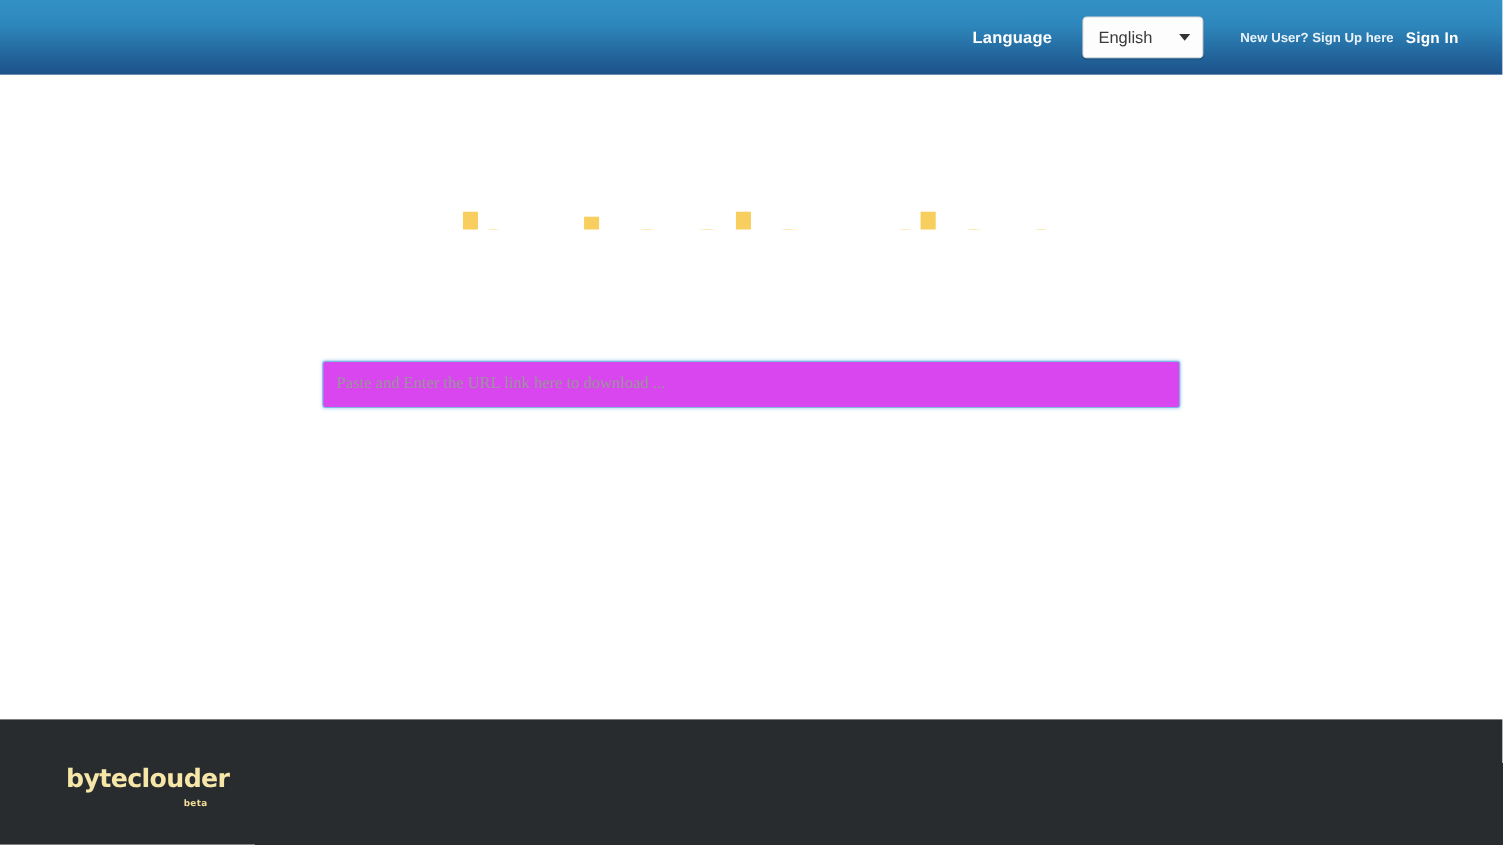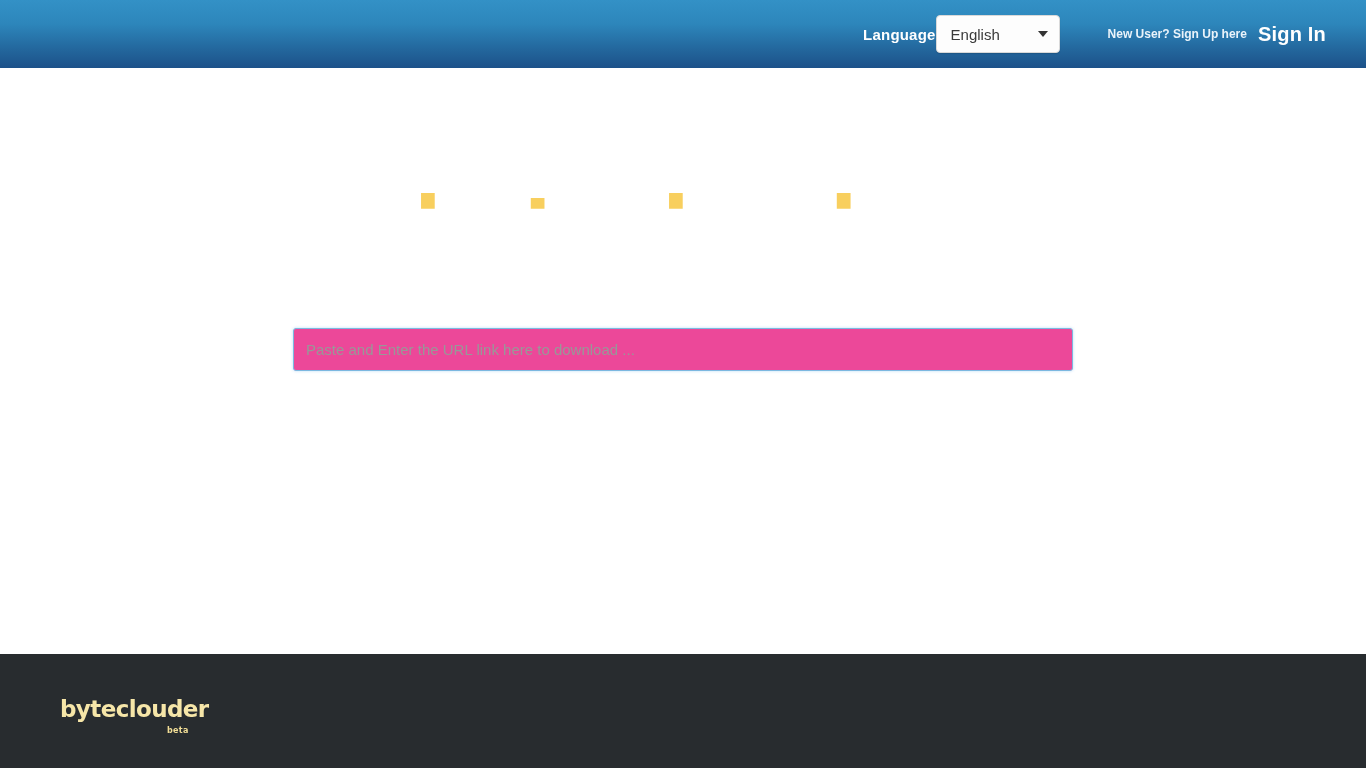--- a/index.html
+++ b/index.html
@@ -33,36 +33,37 @@
   .header-right {
     display: flex;
     align-items: center;
   }
 
   .lang-label {
     color: #ffffff;
     font-size: 15px;
     font-weight: bold;
     letter-spacing: 0.2px;
+    margin-right: 27px;
     white-space: nowrap;
   }
 
   .lang-select {
-    width: 124px;
+    width: 110px;
     height: 38px;
     background: #fdfdfd;
     border: 1px solid #d9d9d9;
     border-radius: 4px;
     display: flex;
     align-items: center;
     justify-content: space-between;
     padding: 0 11px 0 14px;
     box-shadow: 0 1px 1px rgba(0,0,0,0.12);
     cursor: pointer;
-    margin-right: 48px;
+    margin-right: 34px;
   }
 
   .lang-select-value {
     font-size: 15px;
     color: #3a3a3a;
   }
 
   .caret-down {
     width: 0; height: 0;
     border-left: 5px solid transparent;
@@ -74,21 +75,21 @@
     color: #eaf3fa;
     font-size: 12px;
     font-weight: bold;
     white-space: nowrap;
     margin-right: 11px;
     cursor: pointer;
   }
 
   .signin-link {
     color: #ffffff;
-    font-size: 20px;
+    font-size: 14px;
     font-weight: bold;
     letter-spacing: 0.2px;
     white-space: nowrap;
     cursor: pointer;
     text-align: right;
   }
 
   
   .main {
     position: absolute;
@@ -132,22 +133,22 @@
     width: 780px;
     height: 43px;
   }
 
   .url-input {
     width: 780px;
     height: 43px;
     border: 1px solid #7cb8e0;
     border-radius: 3px;
     outline: none;
-    background: #ec4899;
-    font-family: Liberation Sans, sans-serif;
+    background: #d946ef;
+    font-family: Liberation Serif, serif;
     font-size: 15px;
     color: #333333;
     padding: 0 12px;
     box-shadow: 0 0 3px rgba(102,175,233,0.45);
   }
 
   .url-input::placeholder {
     color: #989898;
     opacity: 1;
   }

